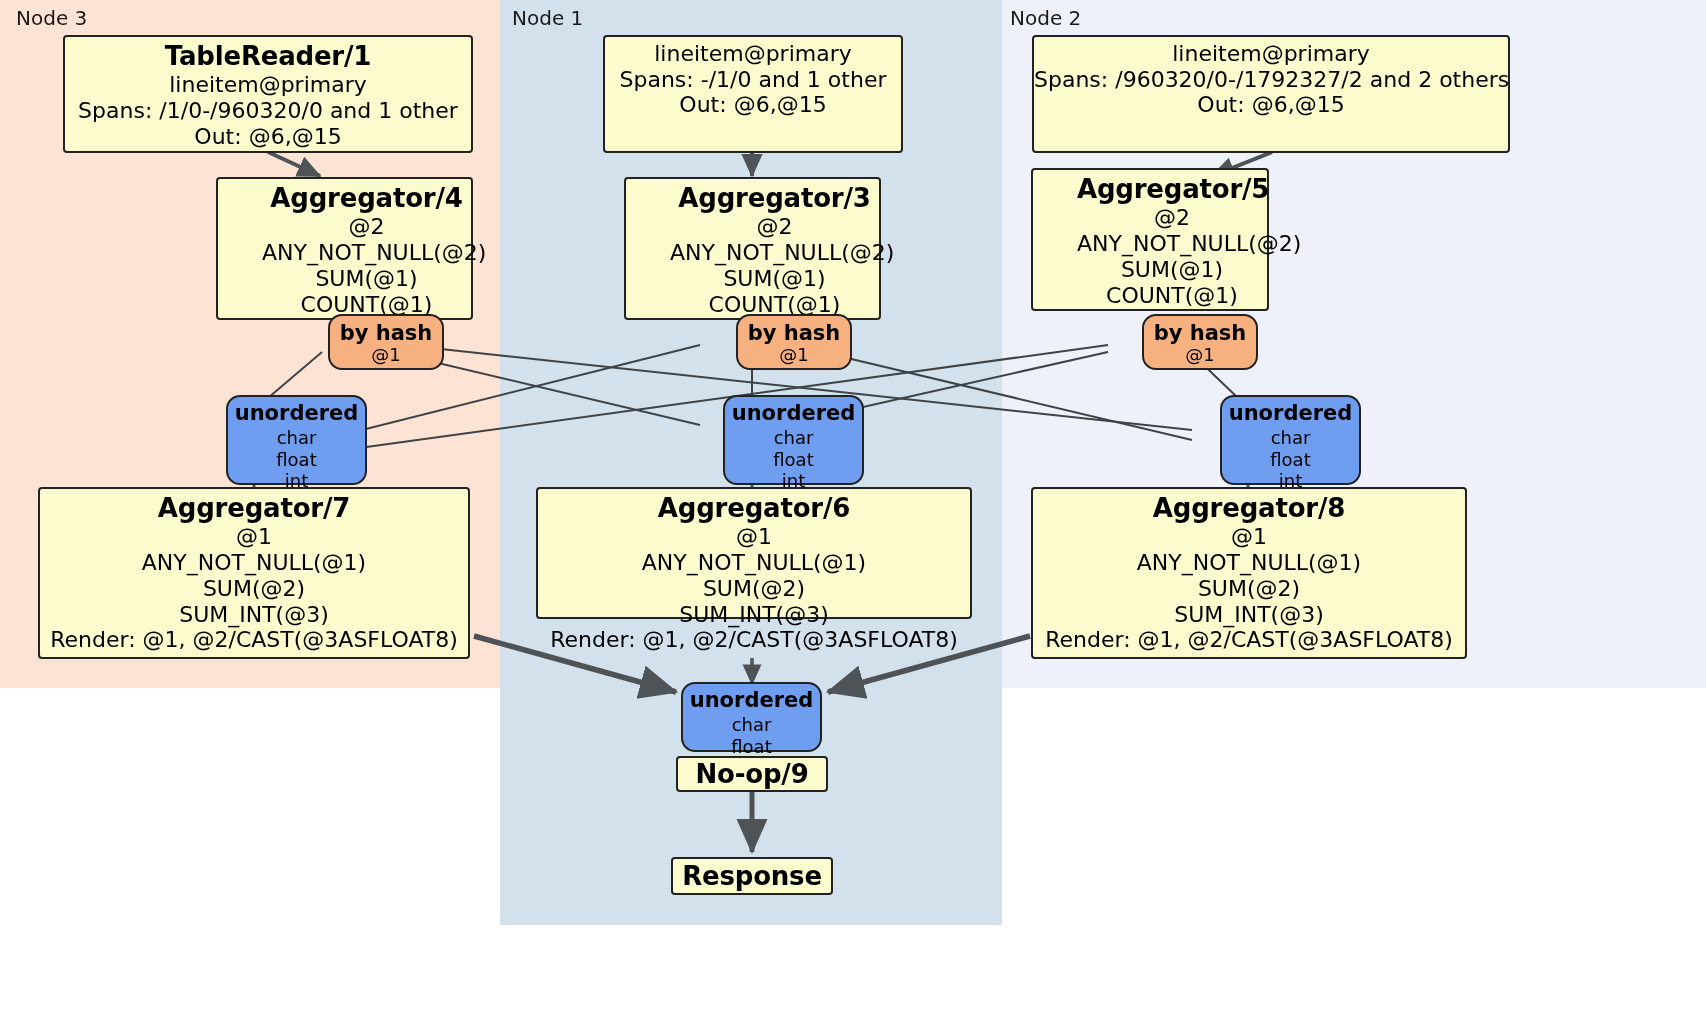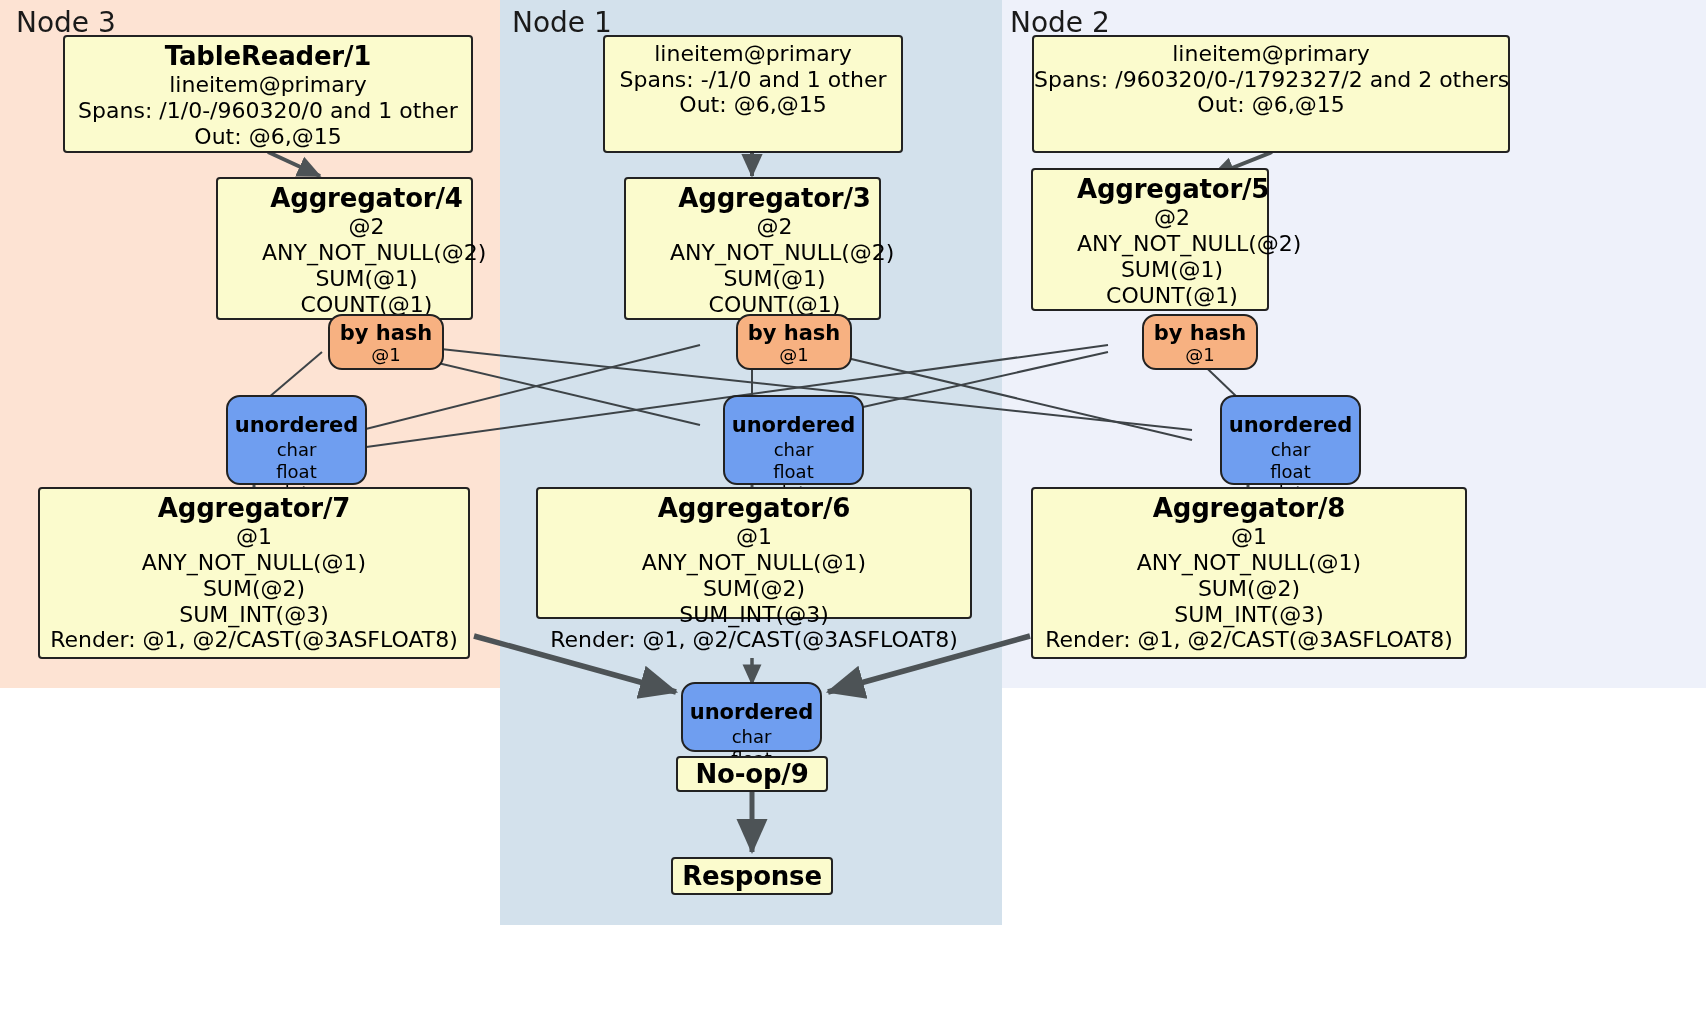--- a/index.html
+++ b/index.html
@@ -18,21 +18,21 @@
     overflow: hidden;
     background: #ffffff;
   }
   
   .region {
     position: absolute;
     box-sizing: border-box;
   }
   .region-label {
     position: absolute;
-    font-size: 28px;
+    font-size: 20px;
     color: #1a1a1a;
     font-family: "DejaVu Sans", "Liberation Sans", sans-serif;
     white-space: nowrap;
   }
   
   #edges {
     position: absolute;
     left: 0; top: 0;
     width: 1706px;
     height: 1016px;
@@ -89,21 +89,21 @@
     display: block;
   }
   .sync {
     position: absolute;
     box-sizing: border-box;
     background: #6f9ef0;
     border: 2.5px solid #222222;
     border-radius: 14px;
     text-align: center;
     color: #000;
-    padding-top: 16px;
+    padding-top: 4px;
     line-height: 1.2;
   }
   .sync .ttl {
     font-weight: bold;
     font-size: 21px;
     display: block;
     margin-bottom: 1px;
   }
   .sync .ln {
     font-size: 18px;

